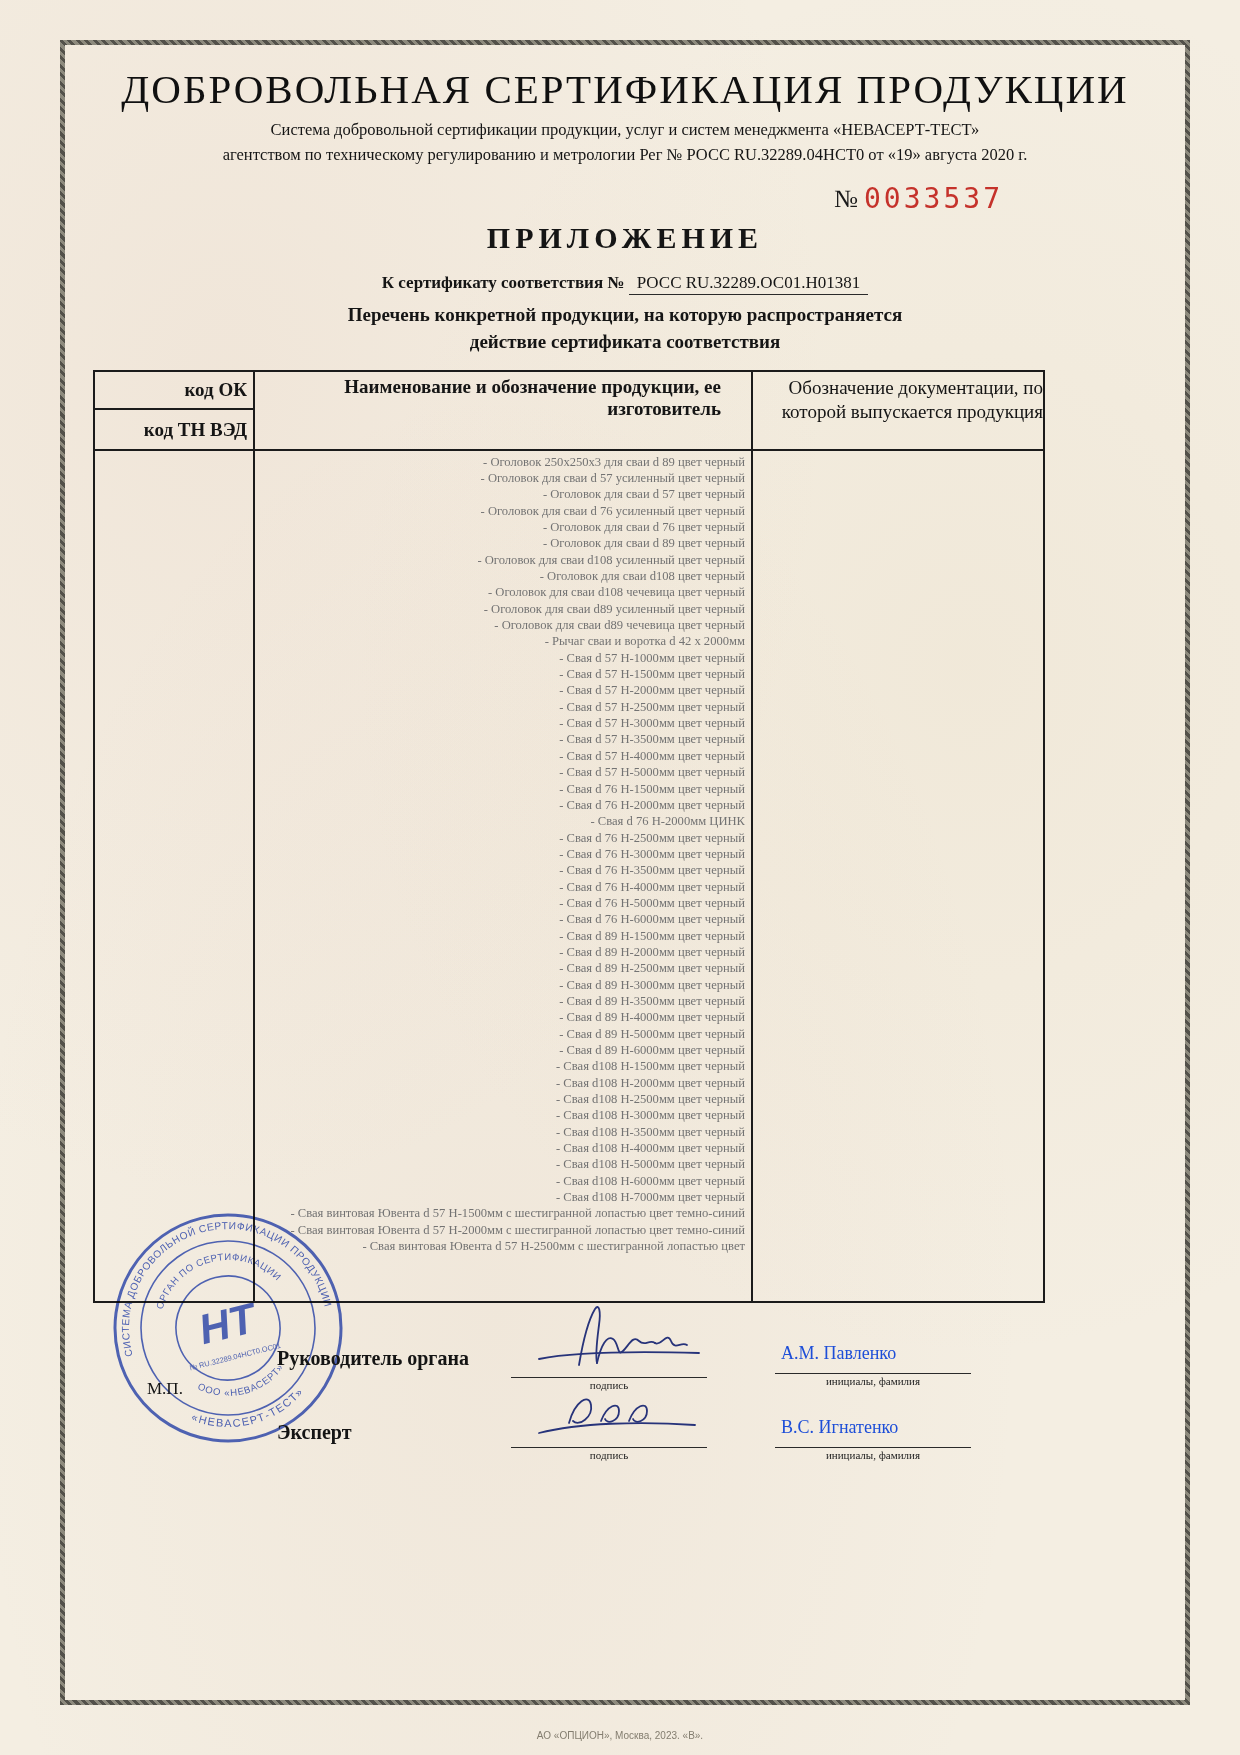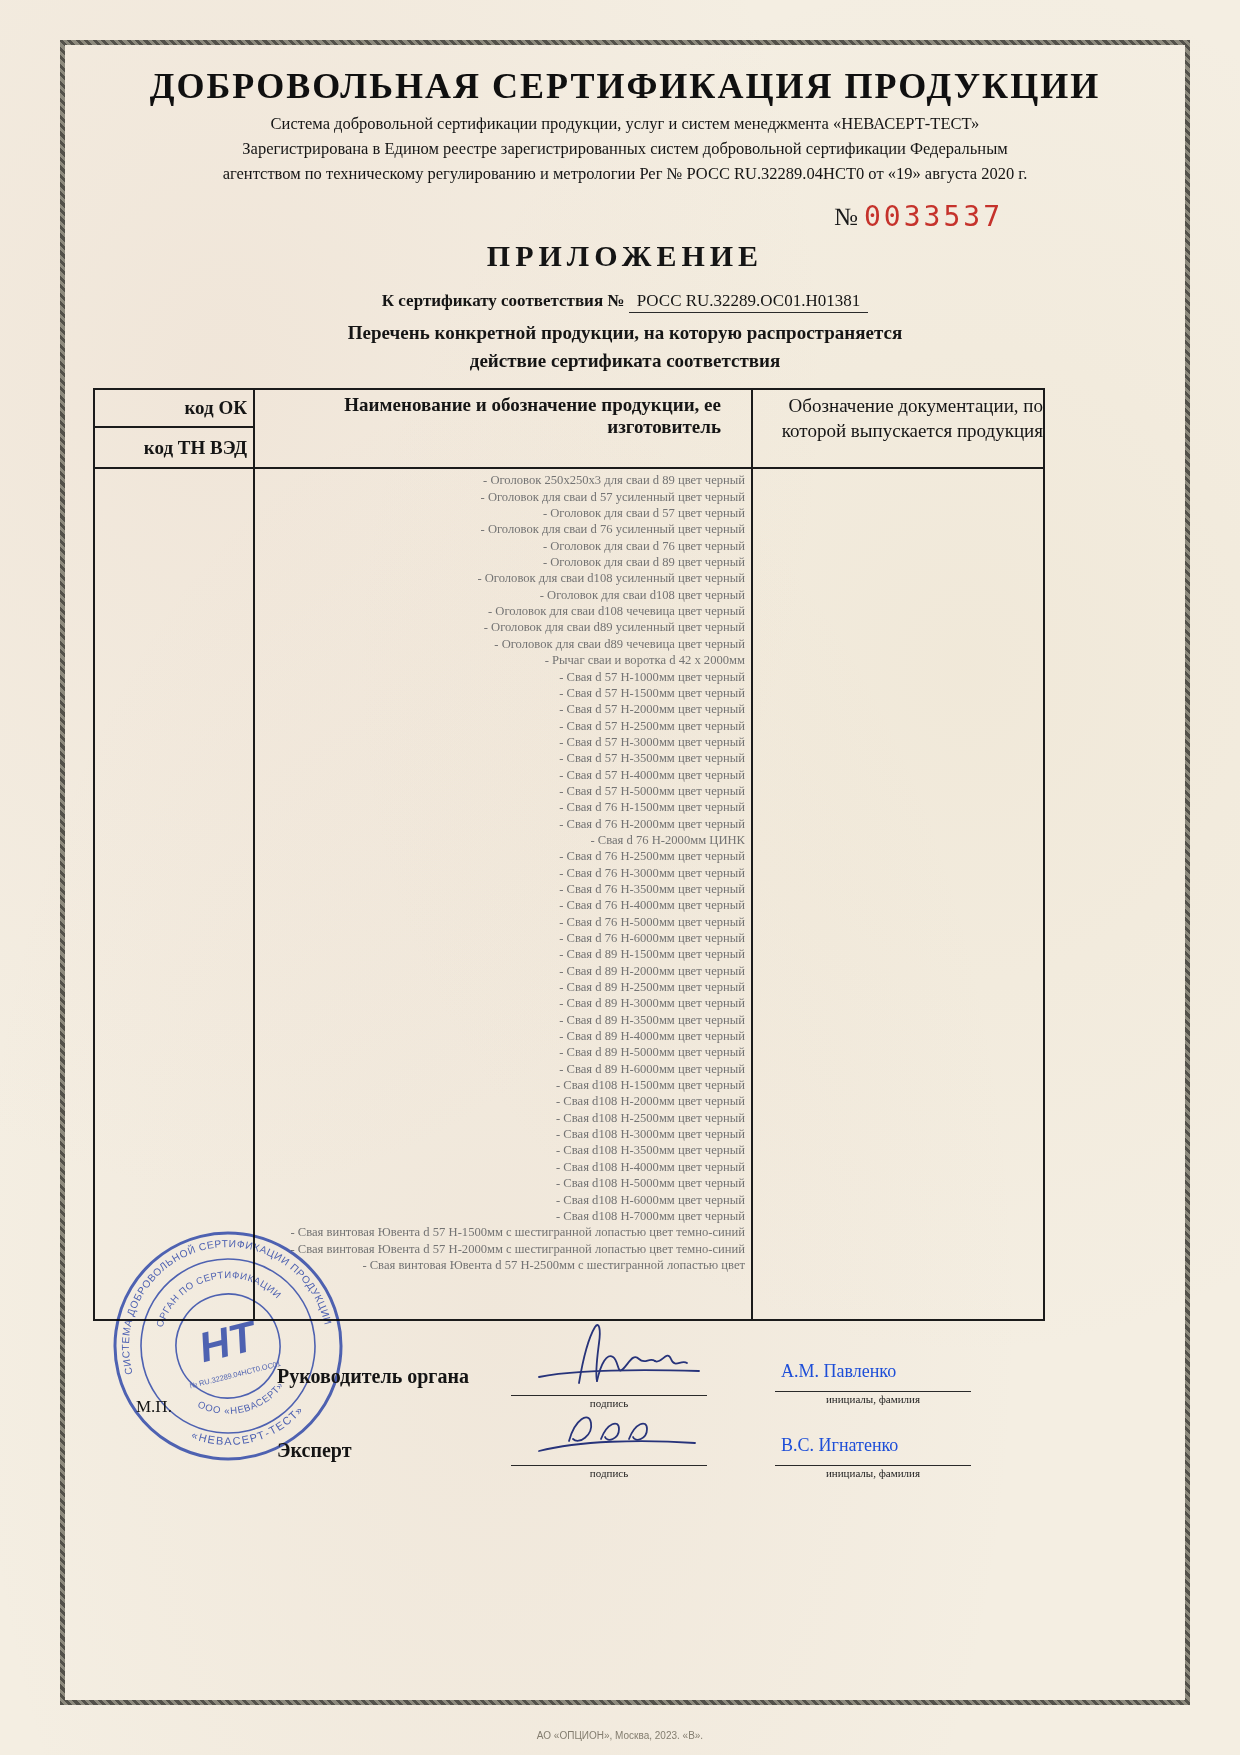--- a/index.html
+++ b/index.html
@@ -19,21 +19,21 @@
     position:absolute; left:60px; top:40px; right:50px; bottom:50px;
     border:5px solid transparent;
     border-image:repeating-linear-gradient(45deg,#53514a 0 3px,#8d8a7d 3px 6px) 5;
     padding:20px 4px 0 4px;
   }
   .frame-inner { position:relative; width:100%; height:100%; }
 
   
   .doc-header { text-align:center; }
   .doc-title {
-    font-size:36px; font-weight:bold; letter-spacing:2px; color:#101010;
+    font-size:41px; font-weight:normal; letter-spacing:2px; color:#101010;
   }
   .doc-sub { font-size:16.5px; line-height:1.32; margin-top:3px; }
   .doc-sub.first { margin-top:6px; }
 
   
   .cert-no { text-align:right; padding-right:178px; margin-top:16px; font-size:25px; }
   .cert-no .prefix { color:#1a1a1a; }
   .cert-no .red {
     font-family:"DejaVu Sans Mono",monospace;
     color:#c5322b; font-size:28px; letter-spacing:3px; vertical-align:-1px;
@@ -62,21 +62,21 @@
   td.body-c2 { padding:3px 6px 0 8px; }
   .products { font-size:12.6px; line-height:16.35px; color:#737373; }
   .product-line { white-space:normal; }
 
   
   .sig-area { position:relative; height:190px; margin-top:14px; }
   .sig-label { position:absolute; font-size:20px; font-weight:bold; color:#141414; }
   .sig-line { position:absolute; border-top:1.5px solid #2a2a2a; }
   .sig-caption { position:absolute; font-size:11px; text-align:center; color:#222; }
   .sig-name { position:absolute; font-size:18px; color:#1d4ed8; }
-  .mp { position:absolute; left:67px; top:62px; font-size:17px; }
+  .mp { position:absolute; left:78px; top:62px; font-size:17px; }
   .sig-svg { position:absolute; pointer-events:none; }
 
   
   .stamp {
     position:absolute; left:36px; top:-112px; width:246px; height:246px;
     transform:rotate(-14deg); opacity:.82; mix-blend-mode:multiply;
   }
 
   .page-footer {
     position:absolute; left:0; right:0; bottom:14px; text-align:center;
@@ -85,21 +85,20 @@
 </style>
 </head>
 <body>
 
 <div class="frame">
   <div class="frame-inner">
 
     <header class="doc-header">
       <div class="doc-title">ДОБРОВОЛЬНАЯ СЕРТИФИКАЦИЯ ПРОДУКЦИИ</div>
       <div class="doc-sub first">Система добровольной сертификации продукции, услуг и систем менеджмента «НЕВАСЕРТ-ТЕСТ»</div>
-      <div class="doc-sub">Зарегистрирована в Едином реестре зарегистрированных систем добровольной сертификации Федеральным</div>
       <div class="doc-sub">агентством по техническому регулированию и метрологии Рег № РОСС RU.32289.04НСТ0 от «19» августа 2020 г.</div>
     </header>
 
     <div class="cert-no">
       <span class="prefix">№</span>
       <span class="red">0033537</span>
     </div>
 
     <div class="appendix-title">ПРИЛОЖЕНИЕ</div>
 

